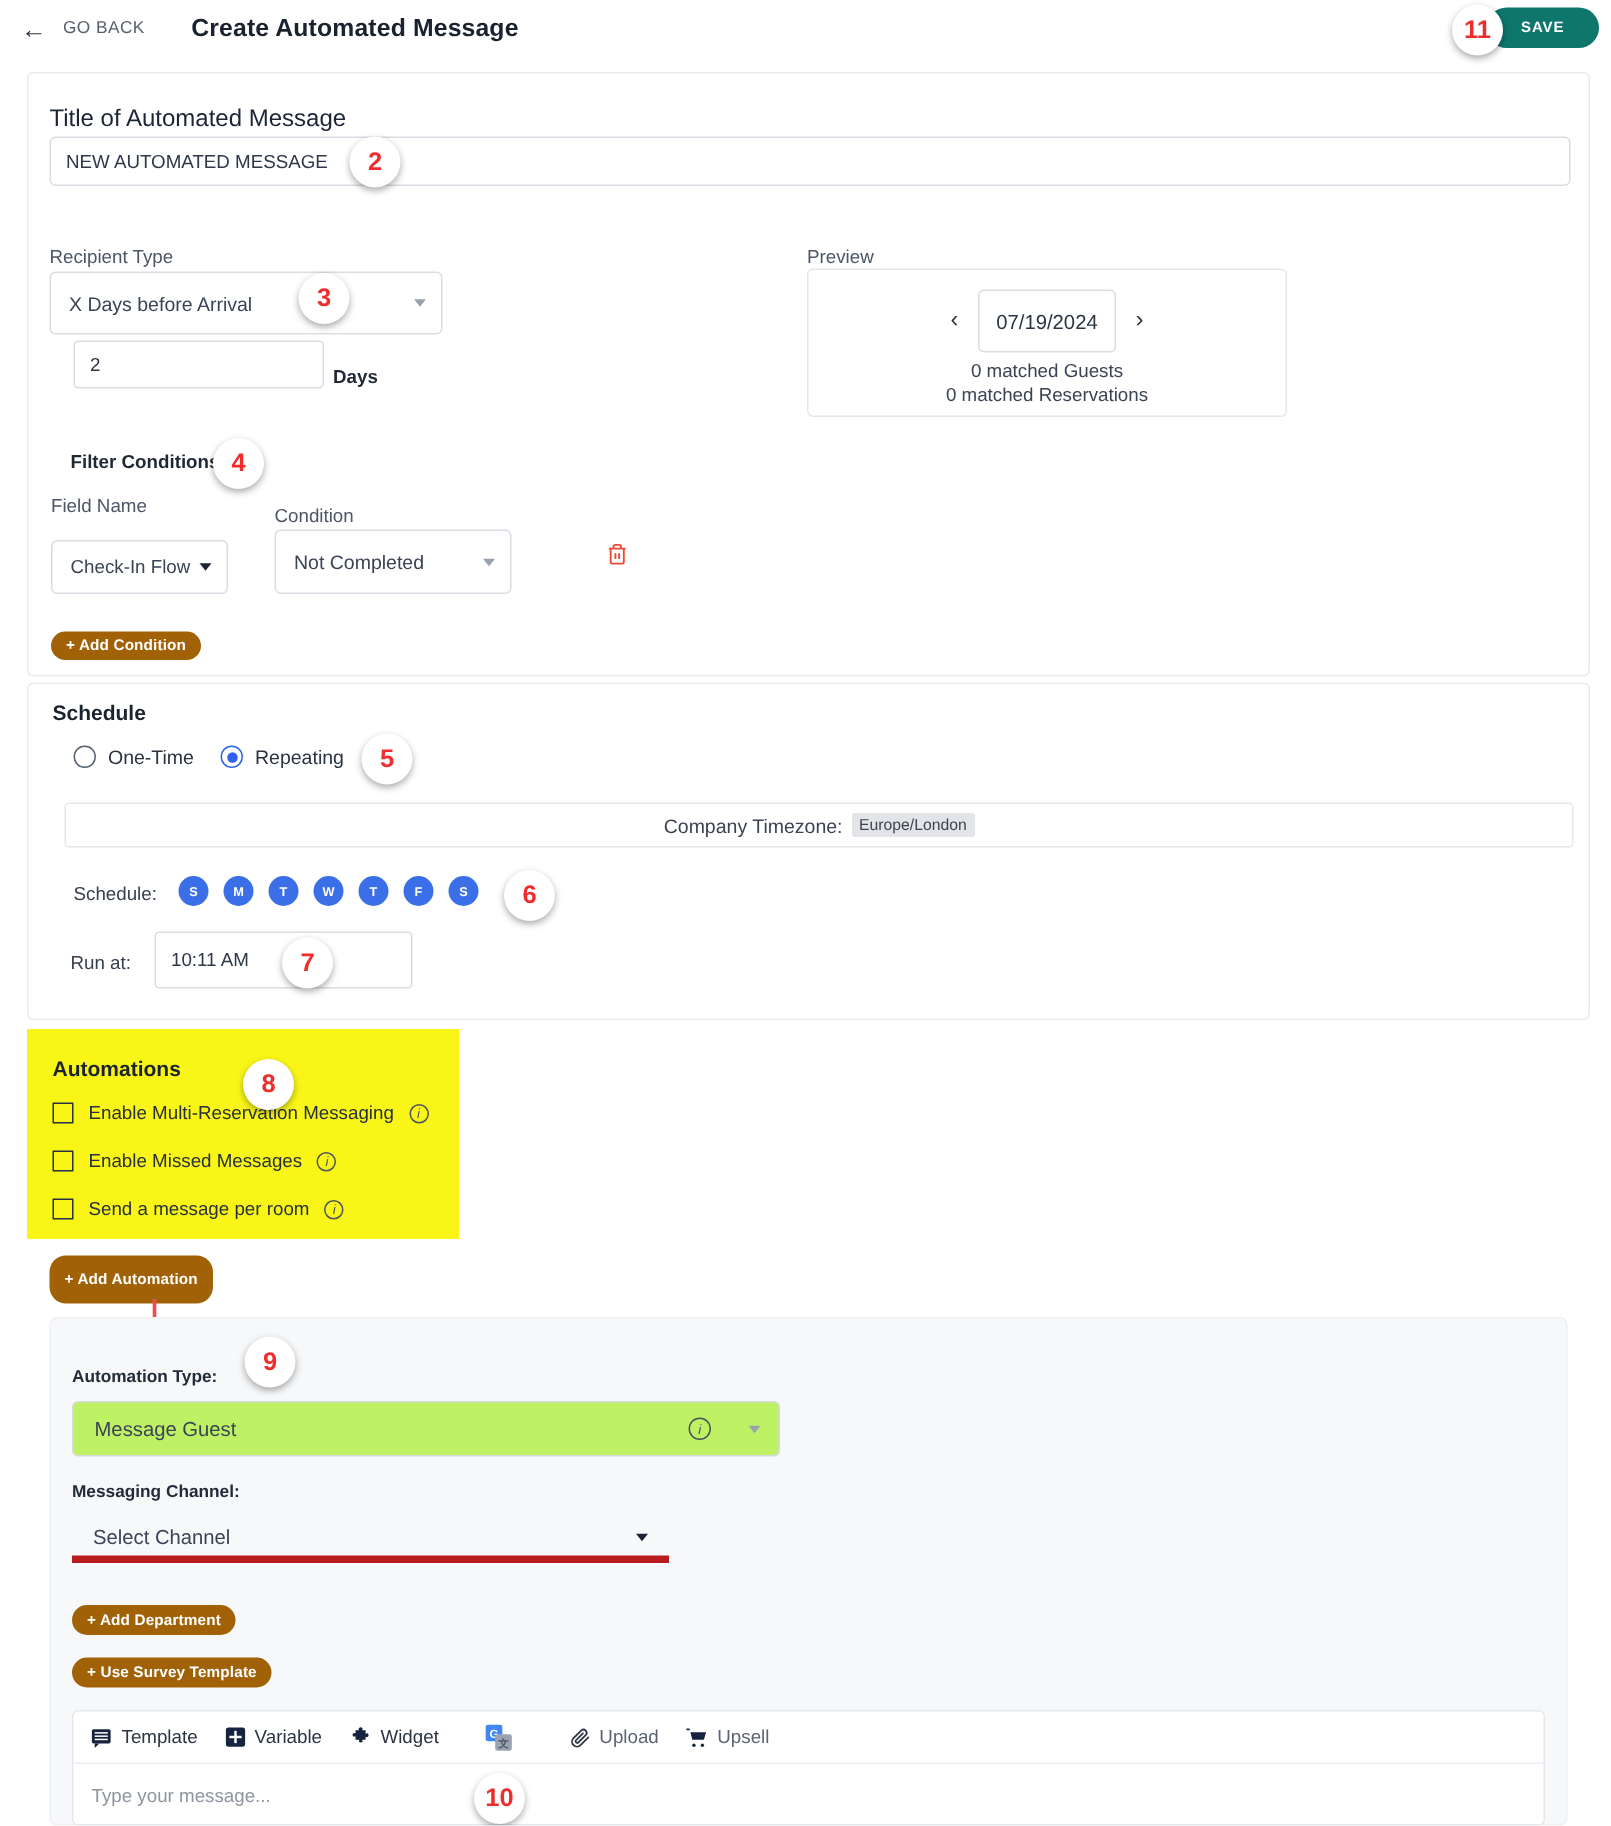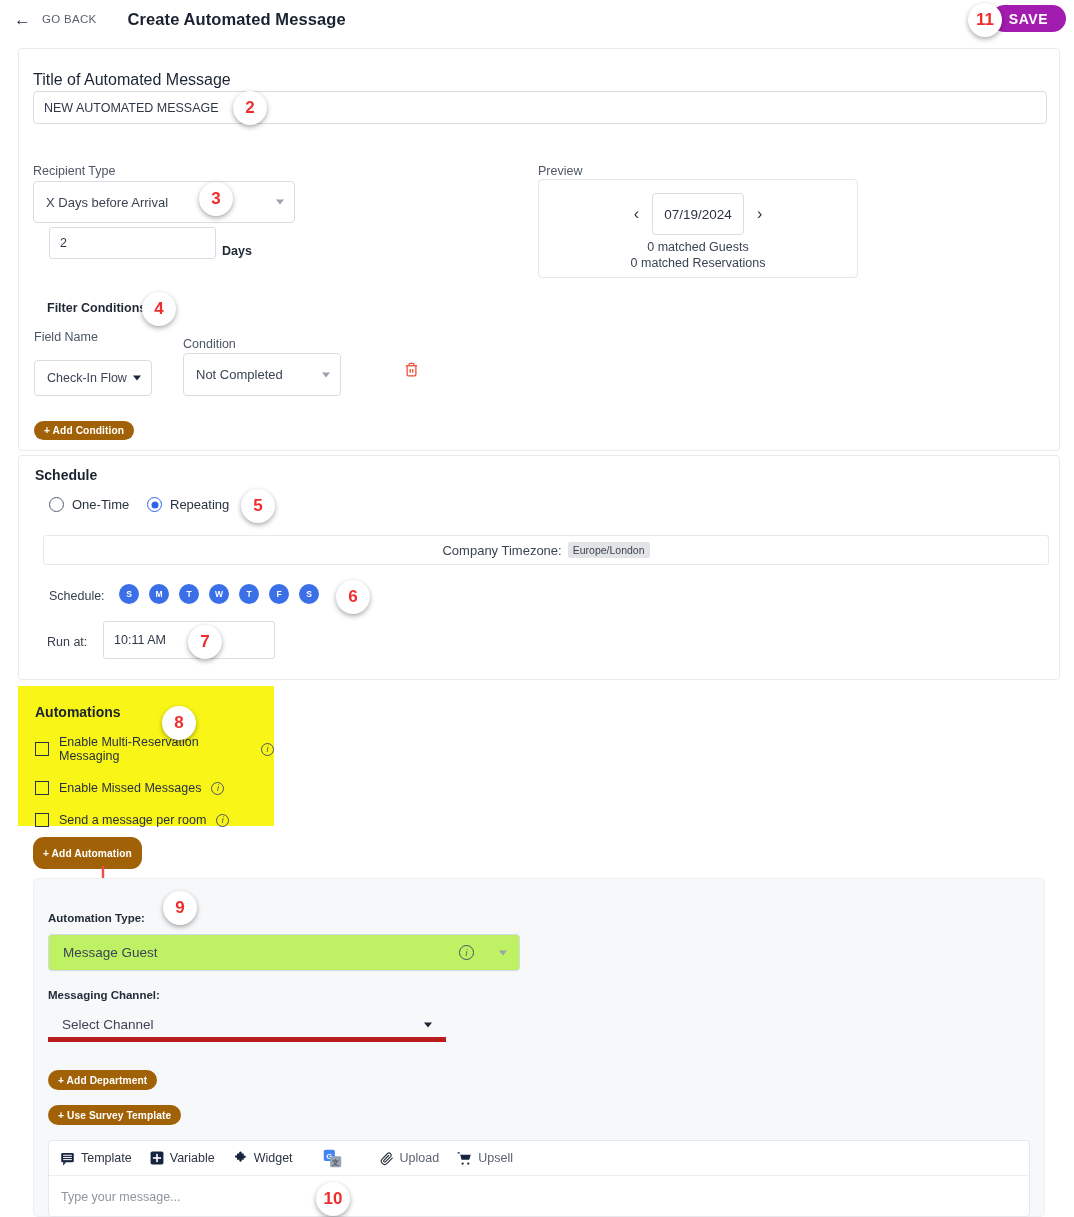--- a/index.html
+++ b/index.html
@@ -24,23 +24,23 @@
   }
   .go-back{
     font-size:11.5px; letter-spacing:.3px; color:#58616e; font-weight:400;
     margin-right:31px;
   }
   .page-title{
     font-size:16.5px; font-weight:700; color:#1a2230; letter-spacing:.1px;
   }
   .save-btn{
     position:absolute; right:8px; top:5px;
-    background:#a21caf; color:#fff; border:none;
+    background:#0f766e; color:#fff; border:none;
     width:75px; height:27px; border-radius:14px;
-    font-size:14px; font-weight:700; letter-spacing:.6px;
+    font-size:10px; font-weight:700; letter-spacing:.6px;
     display:flex; align-items:center; justify-content:center;
     cursor:pointer;
   }
 
   
   .card{
     position:absolute; left:18px; width:1042px;
     background:#fff; border:1px solid #e8eaed; border-radius:4px;
   }
   #card-main{ top:48px; height:403px; }
@@ -132,21 +132,21 @@
   }
   .runat-lbl{ font-size:12.5px; color:#36404e; }
   .time-input{
     width:172px;height:38px;border:1px solid #d9dde3;border-radius:3px;
     font-size:12.5px;color:#2f3849;padding:0 10px;outline:none;background:#fff;
     font-family:"Liberation Sans", sans-serif;
   }
 
   
   .yellow{
-    position:absolute; left:18px; top:686px; width:256px; height:140px;
+    position:absolute; left:18px; top:686px; width:288px; height:140px;
     background:#f9f617;
   }
   .auto-title{ font-size:14px; font-weight:700; color:#1b232f; }
   .chk{
     width:14px;height:14px;border:1.8px solid #273142;background:transparent;
     display:inline-block; cursor:pointer; flex:none;
   }
   .chk-lbl{ font-size:12.5px; color:#27303d; }
   .info{
     width:13px;height:13px;border:1.2px solid #4a5360;border-radius:50%;

